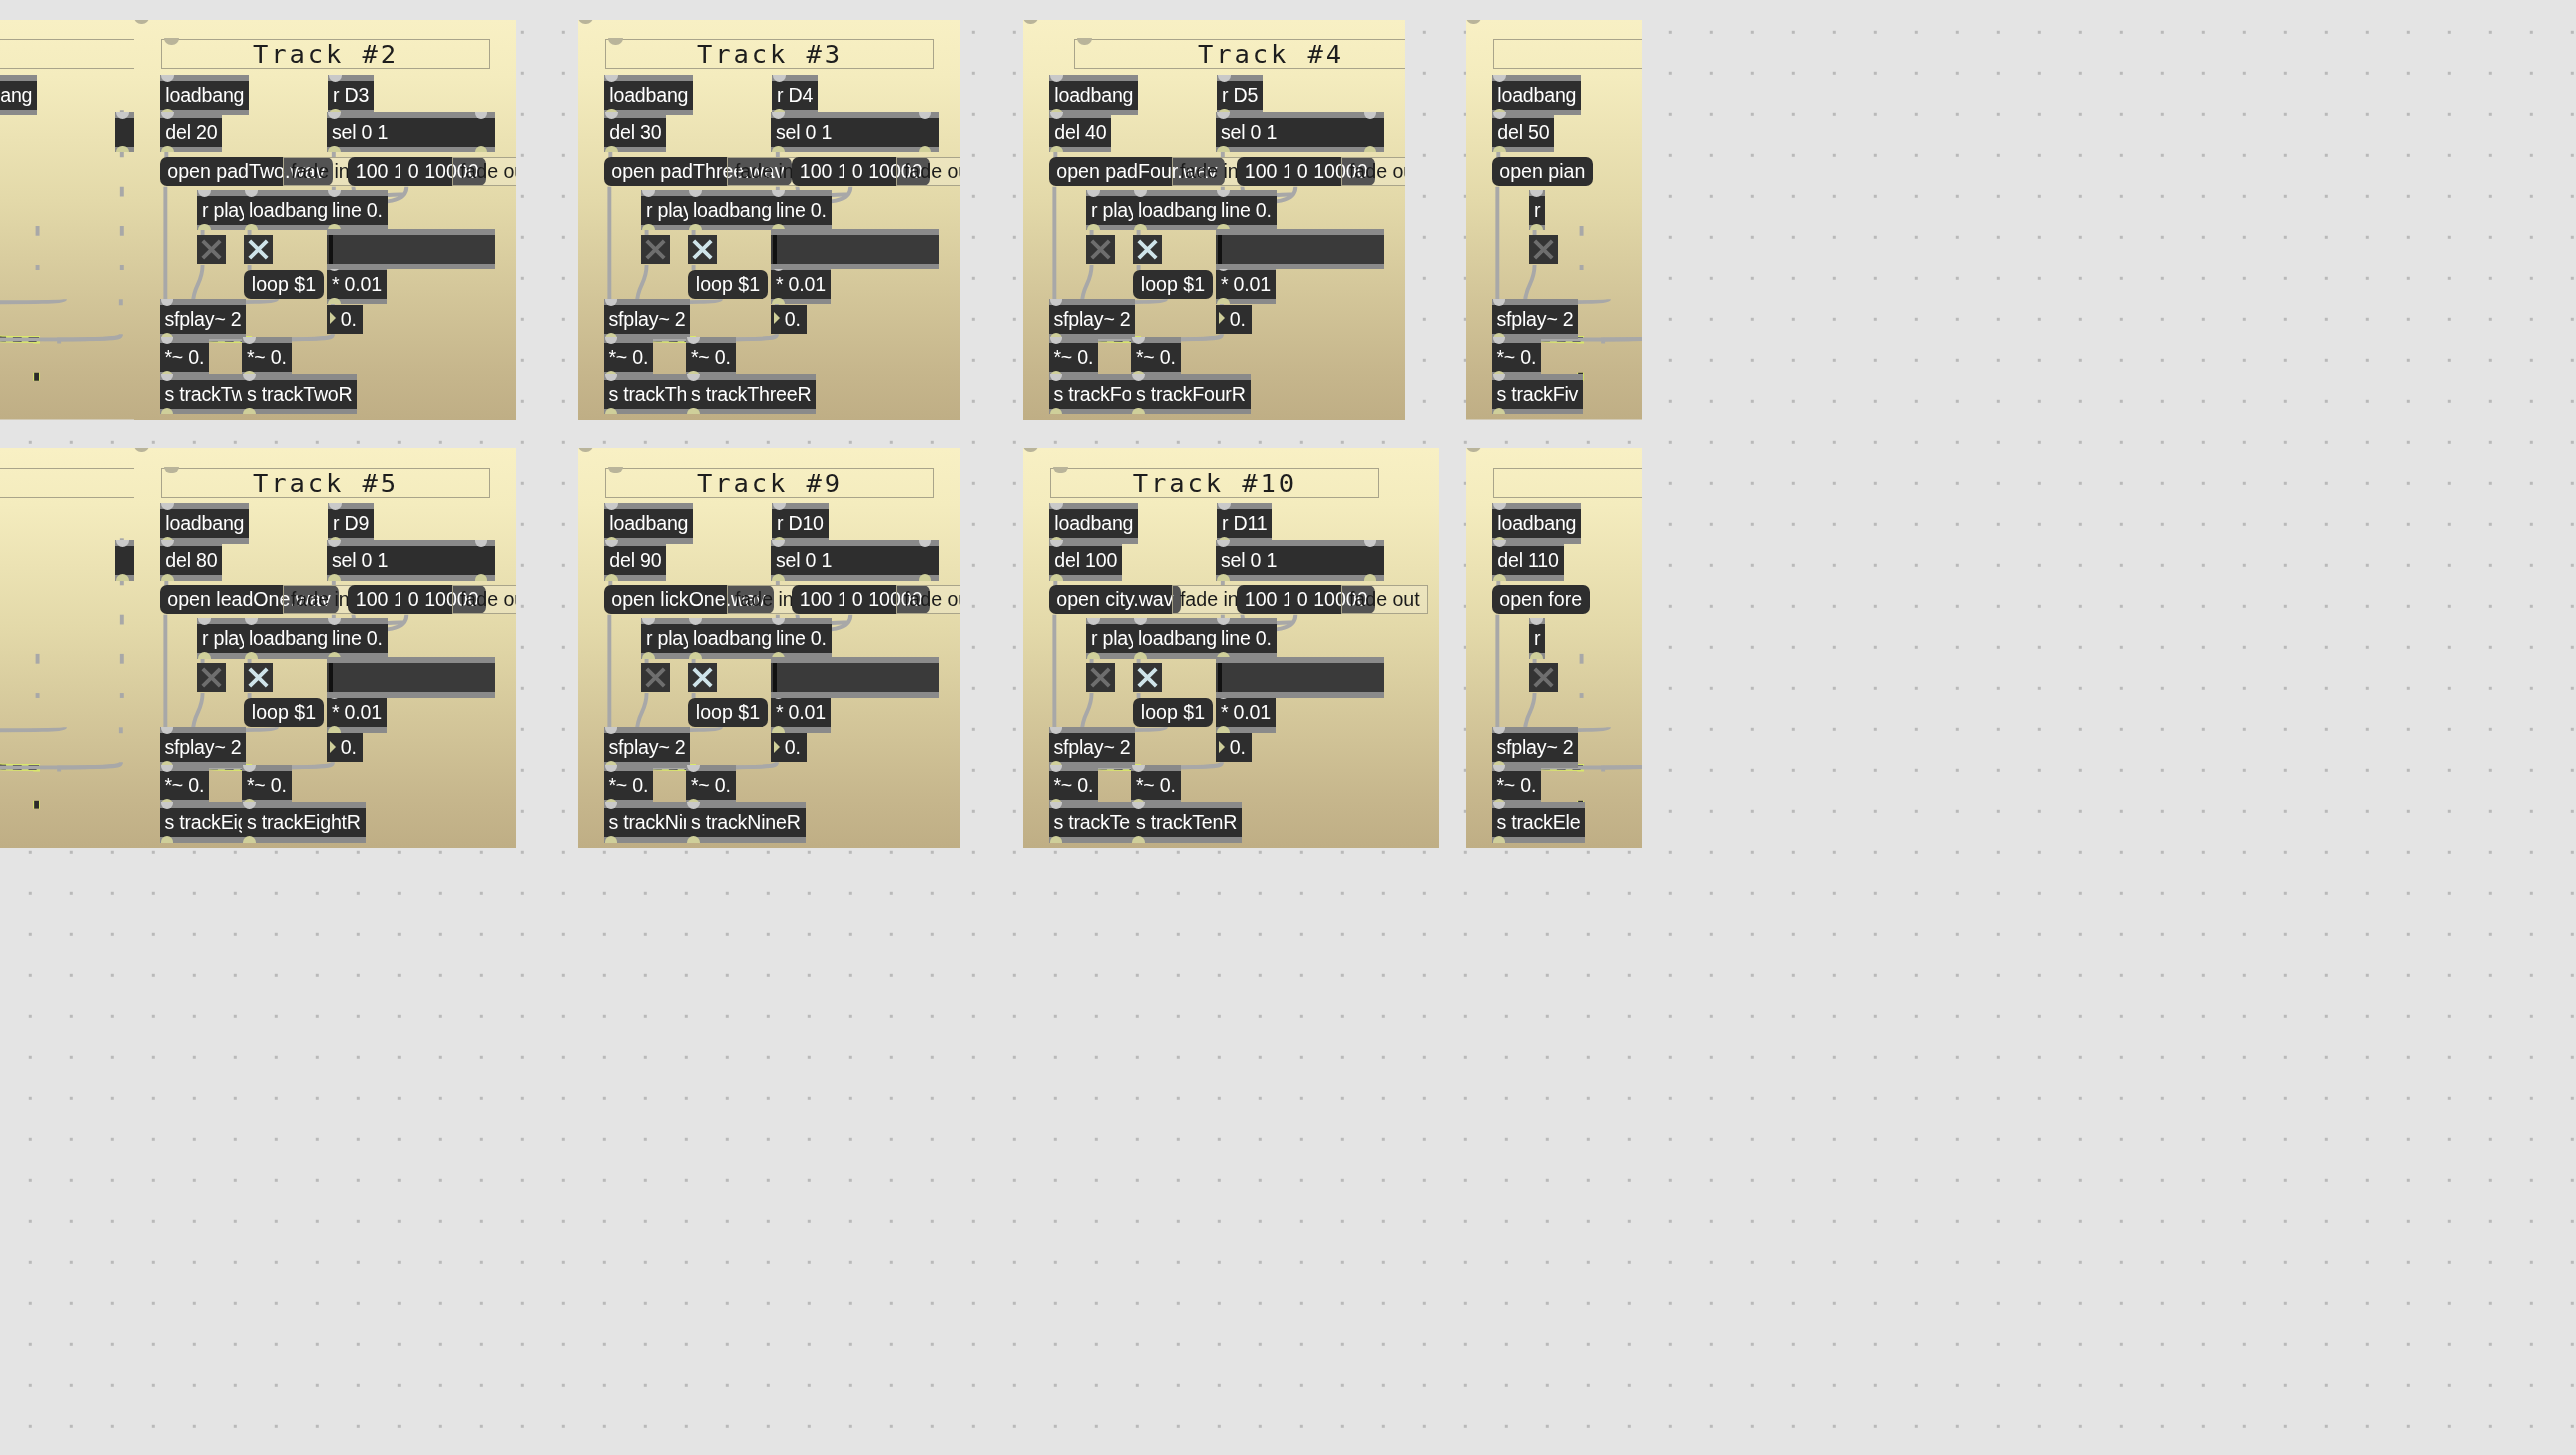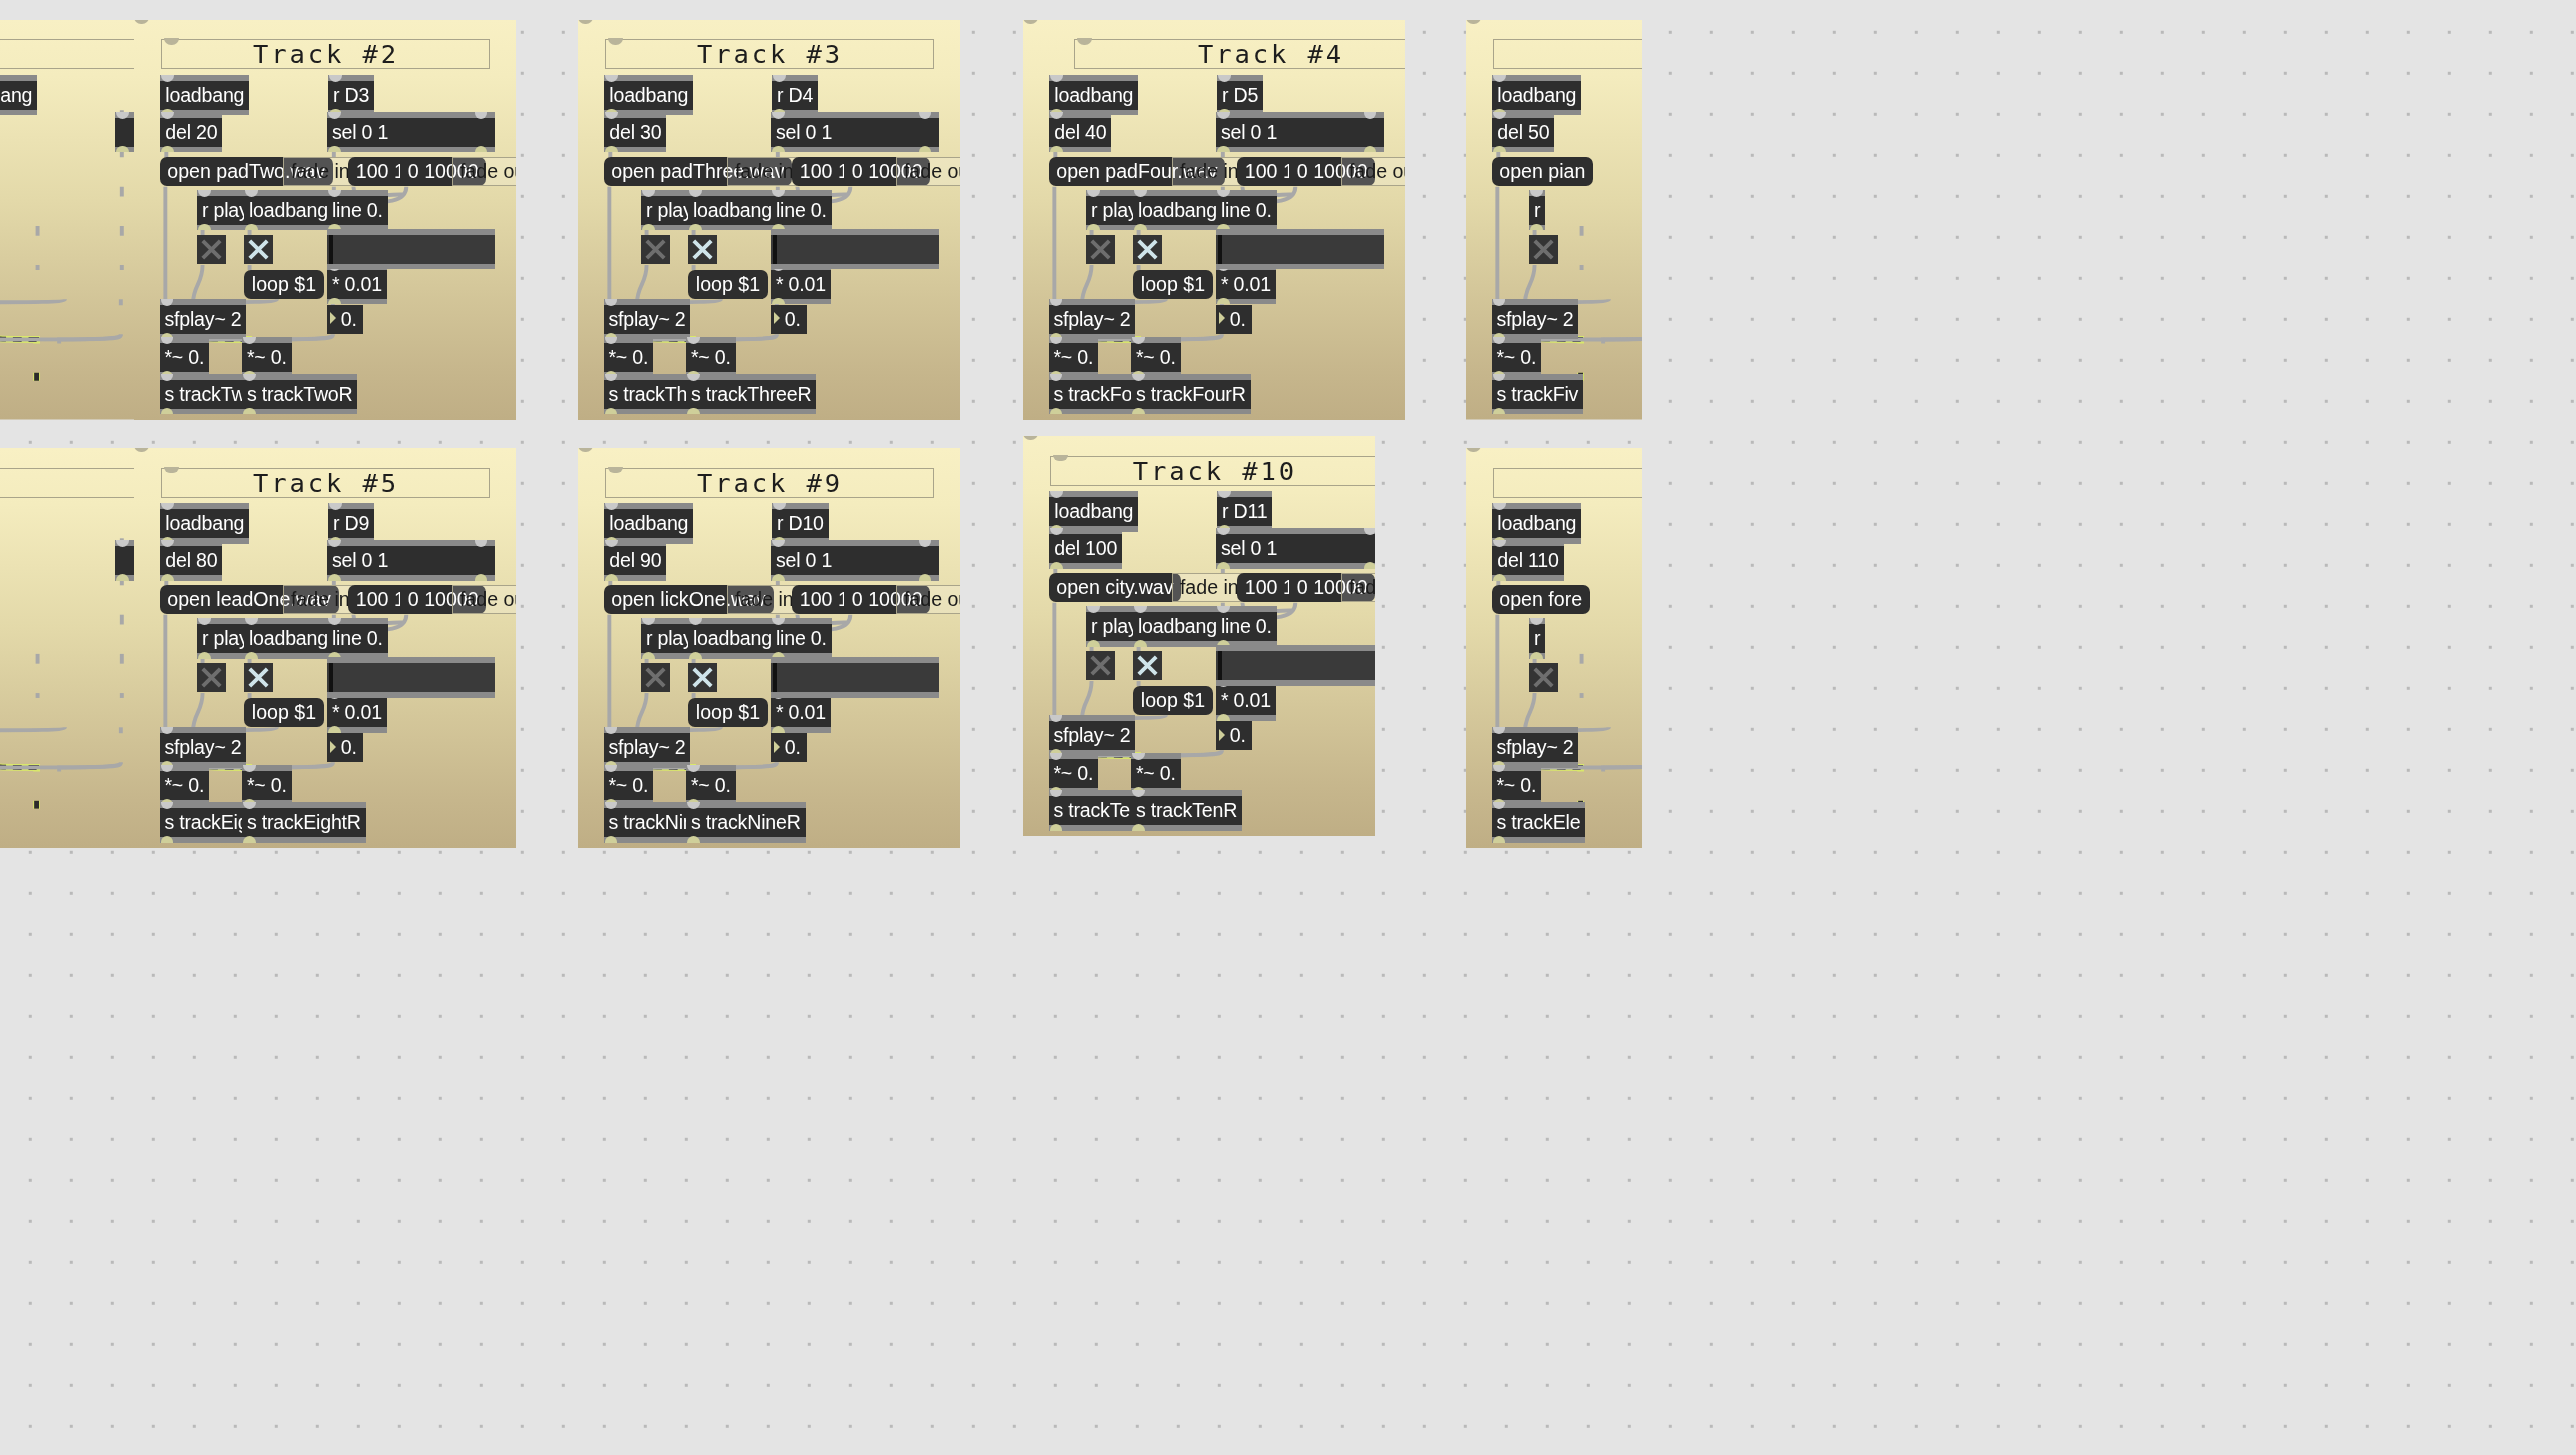--- a/index.html
+++ b/index.html
@@ -648,21 +648,21 @@
         </svg>
         <div class="nub" style="left: 1px; top: -3.9px;"></div>
         <div class="nub out" style="left: 1px; bottom: -3.9px;"></div>
       </div>
       <div class="hsl" style="left: 193px; top: 215px; width: 168px;">
         <div class="knob" style="left: 2px;"></div>
         <div class="bar top"></div>
         <div class="bar bot"></div>
       </div>
     </div>
-    <div class="track-panel" style="left: 1023px; top: 436px; width: 352px; height: 400px; overflow: hidden;">
+    <div class="track-panel" style="left: 1023px; top: 448px; width: 416px; height: 400px; overflow: hidden;">
       <div class="panel-inlet"></div>
       <svg class="wires" width="382" height="400" viewBox="0 0 390 408">
         <path d="M33,92 L33,100" class="cord"></path>
         <path d="M33,130 L33,140" class="cord"></path>
         <path d="M32,170 L32,291" class="cord"></path>
         <path d="M204,92 L204,100" class="cord"></path>
         <path d="M204,130 L204,140" class="cord"></path>
         <path d="M224,170 C224,186 250,178 272,178 L272,180" class="cord"></path>
         <path d="M278,170 C278,188 250,186 226,186 L226,180" class="cord"></path>
         <path d="M204,210 L204,220" class="cord"></path>

